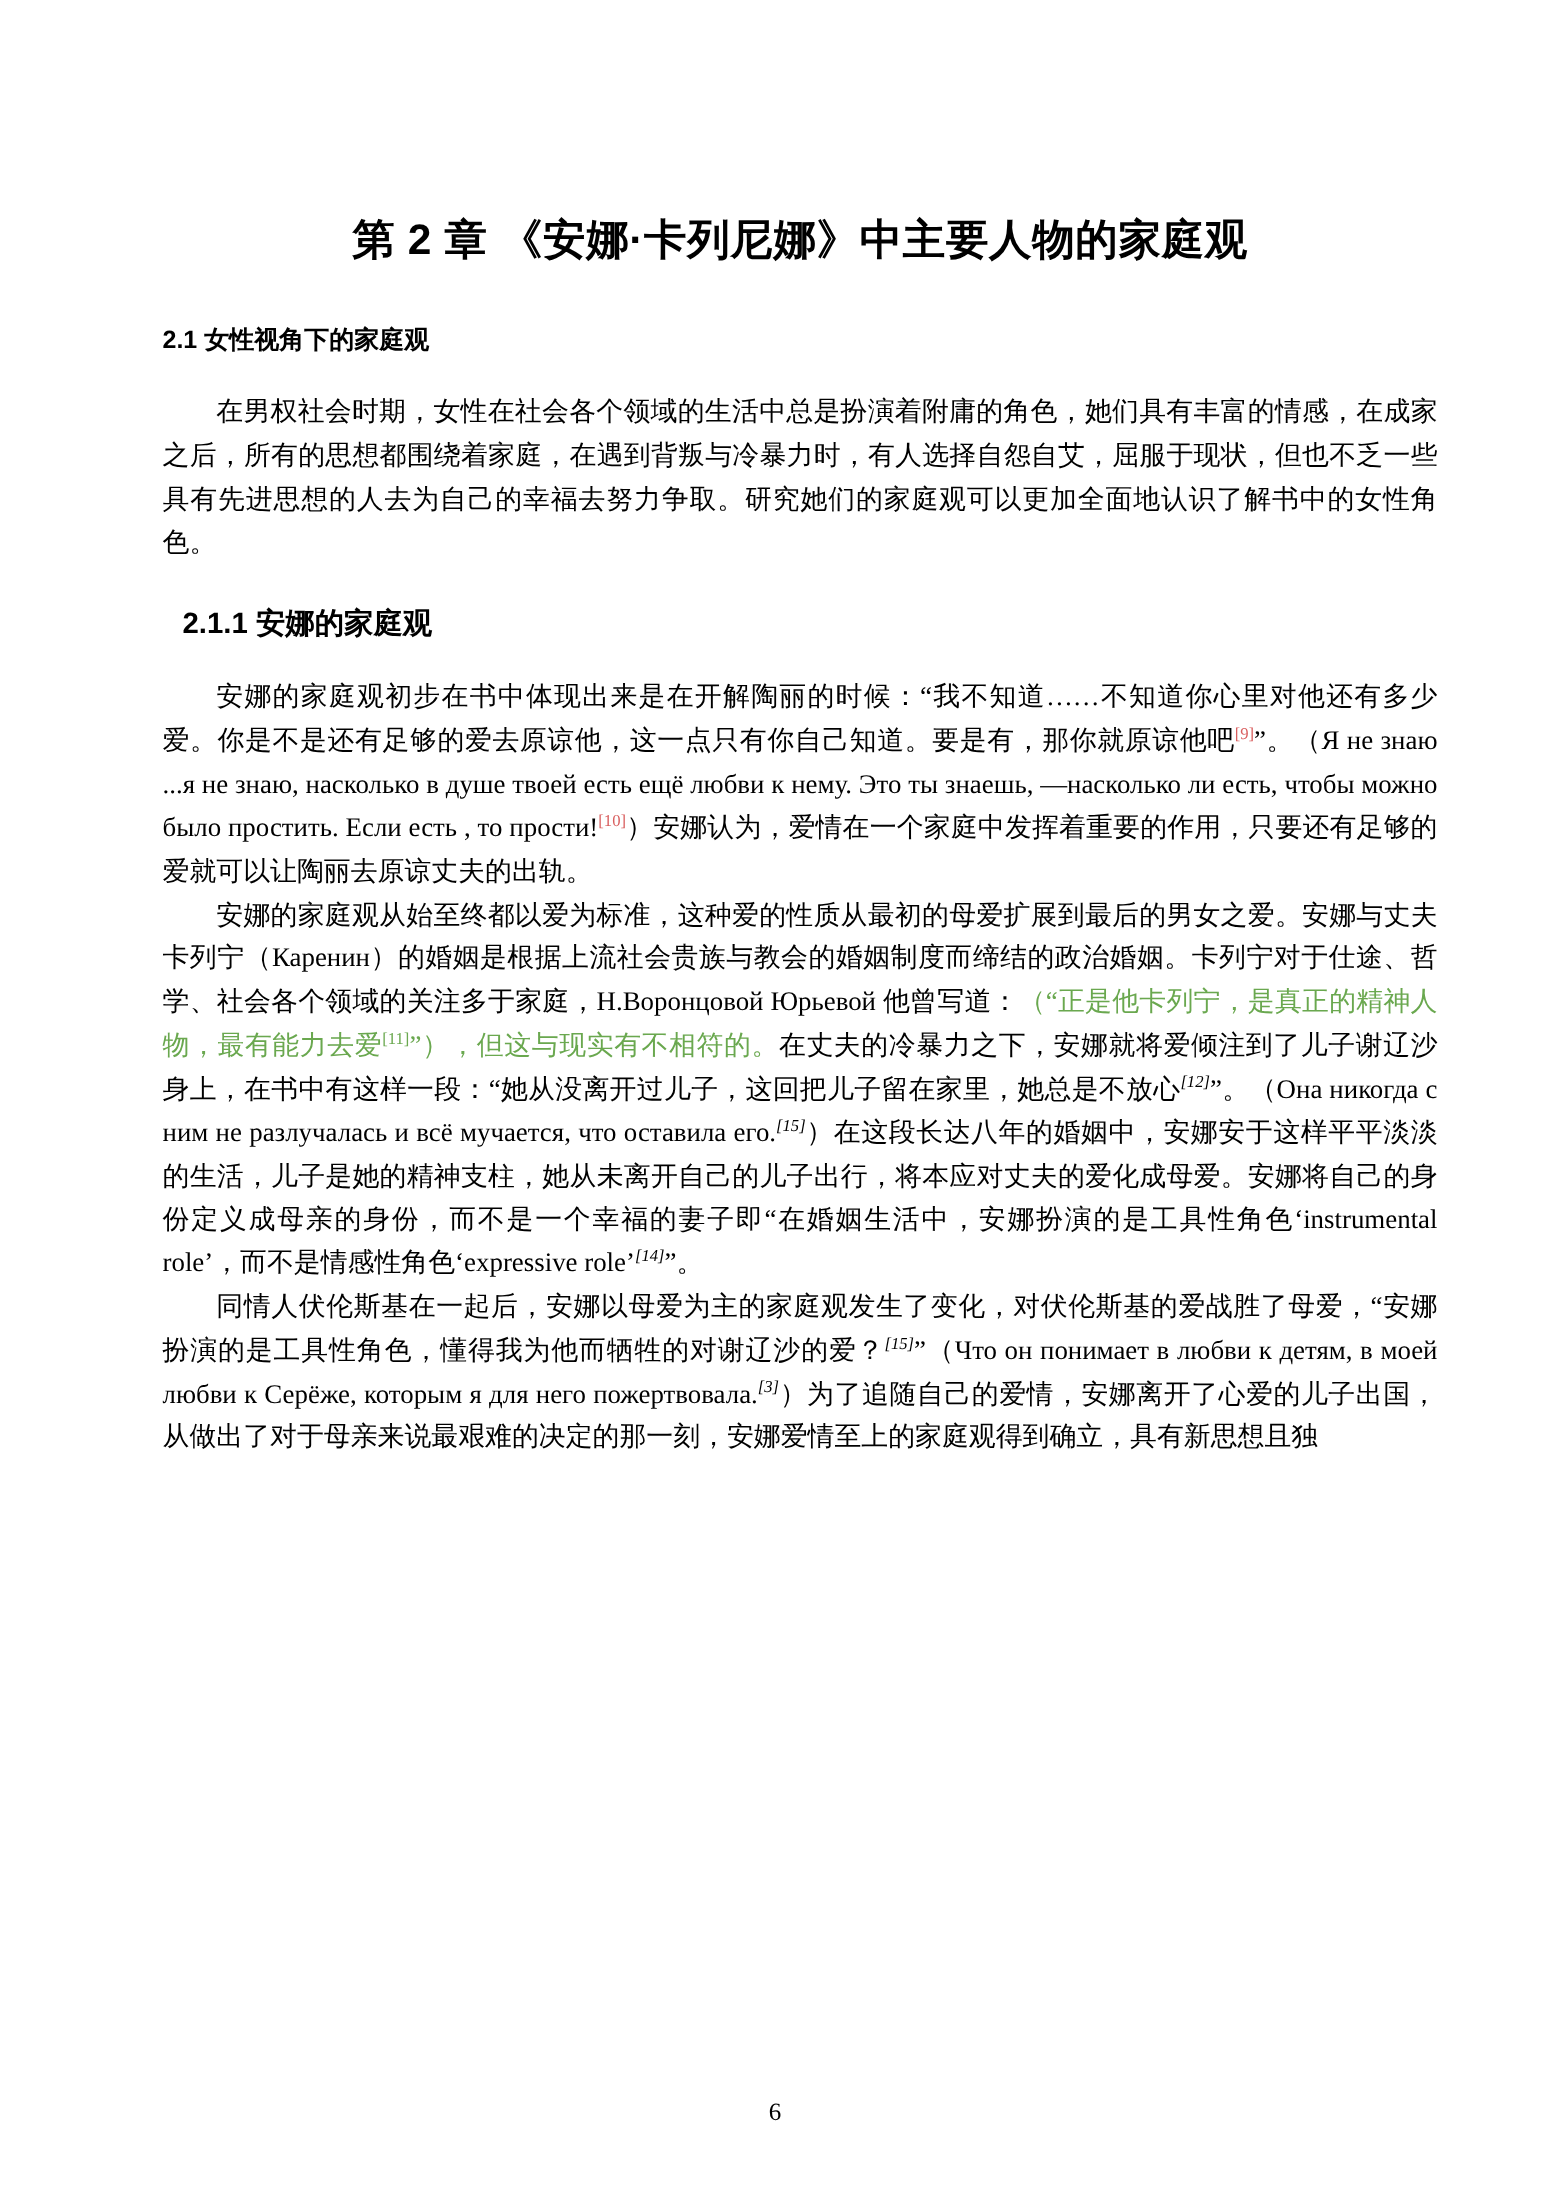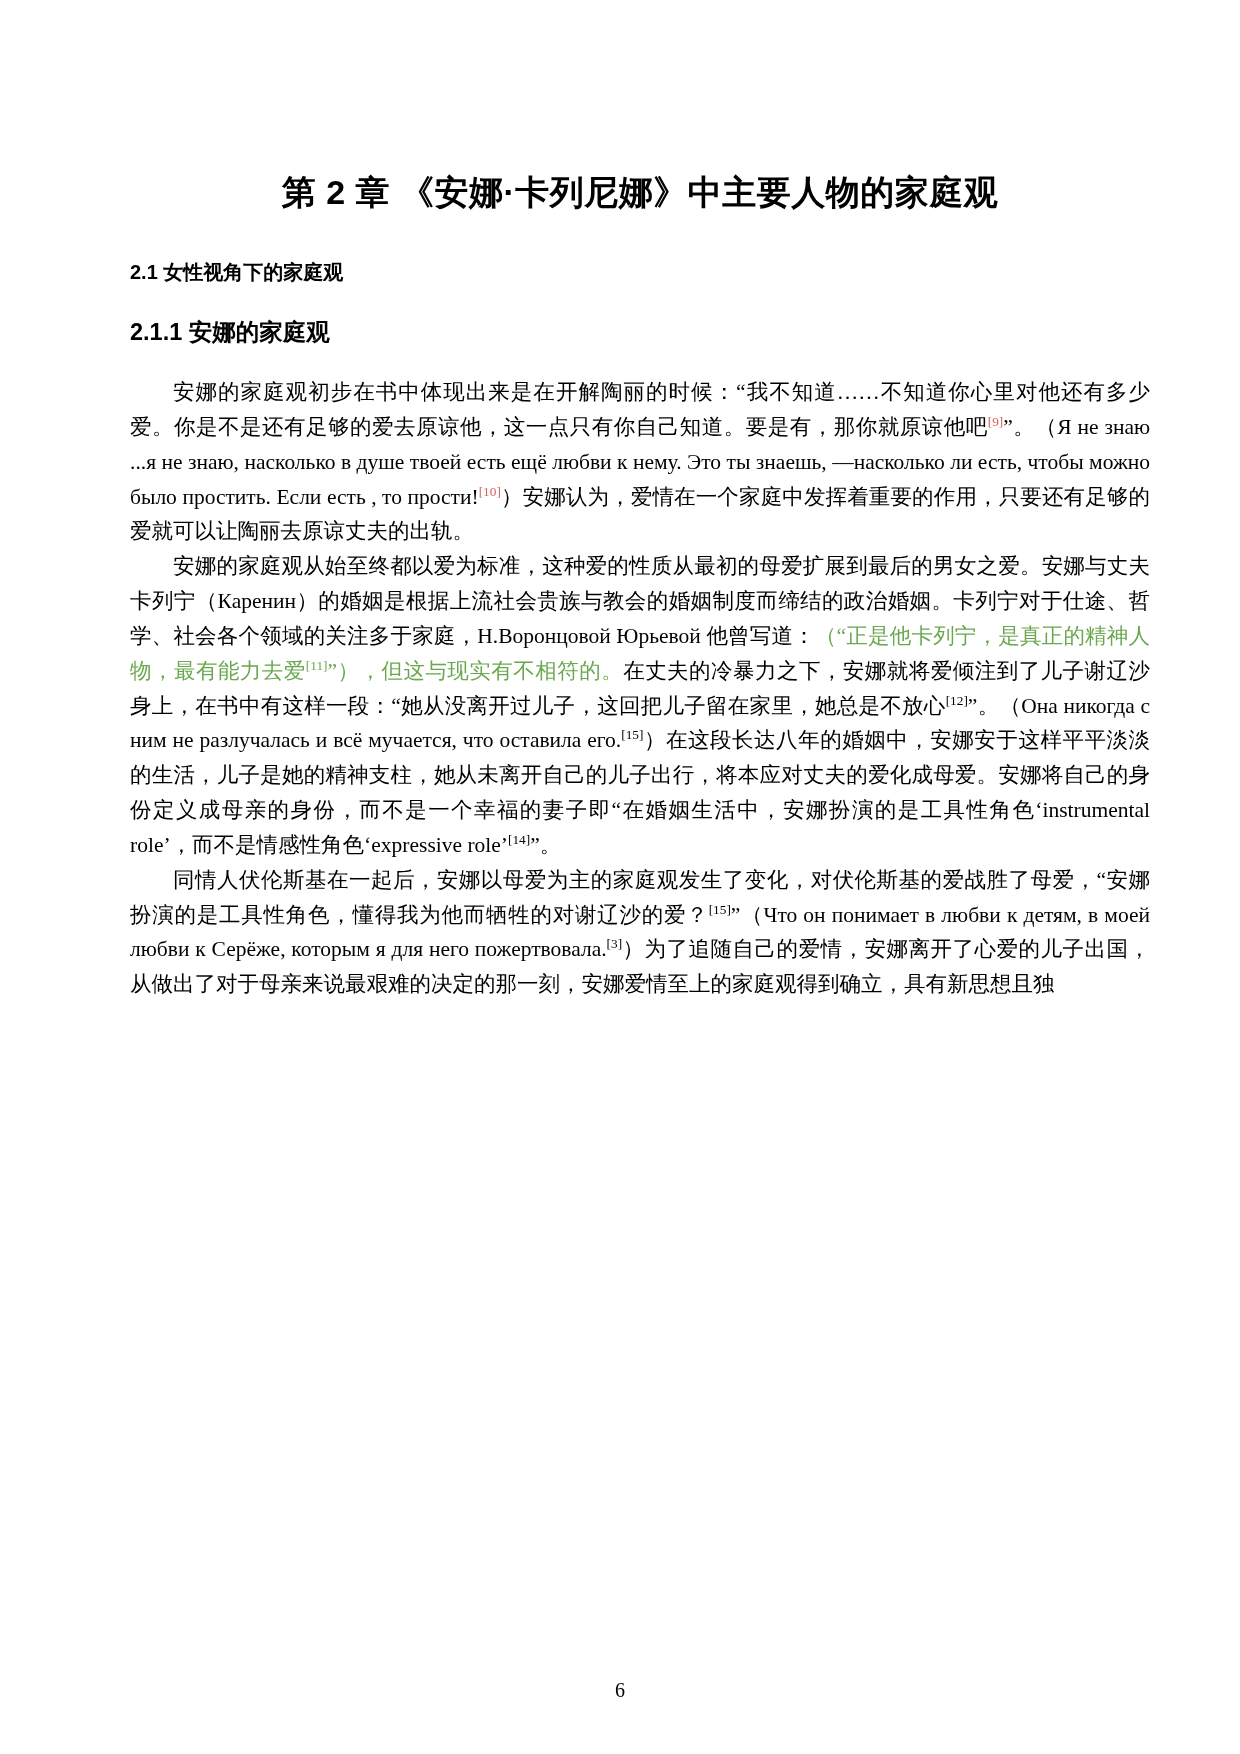--- a/index.html
+++ b/index.html
@@ -44,41 +44,42 @@
     font-size: 20px;
     font-weight: bold;
     margin: 30px 0 26px 0;
     line-height: 1.4;
     font-family: "Liberation Sans", "DejaVu Sans", sans-serif;
     text-align: left;
   }
   h3.subsection-heading {
     font-size: 23.5px;
     font-weight: bold;
-    margin: 30px 0 26px 0;
+    margin: 30px 0 26px 16px;
     line-height: 1.4;
     font-family: "Liberation Sans", "DejaVu Sans", sans-serif;
     text-align: left;
   }
   .ru {
     font-family: "Liberation Serif", "DejaVu Serif", serif;
   }
   .en {
     font-family: Liberation Serif, serif;
   }
   sup.cite {
     font-size: 0.62em;
     vertical-align: super;
     line-height: 0;
   }
   sup.cite-red {
     color: #d95f5f;
   }
   sup.cite-black {
     color: #000000;
+    font-style: italic;
   }
   .green {
     color: #6aa84f;
   }
   .page-number {
     position: absolute;
     bottom: 52px;
     left: 0;
     width: 1240px;
     text-align: center;
@@ -89,20 +90,21 @@
 </head>
 <body>
 
 <div class="page">
 
   <h1 class="chapter-title">第 2 章  《安娜·卡列尼娜》中主要人物的家庭观</h1>
 
 
   <h2 class="section-heading">2.1 女性视角下的家庭观</h2>
 
+  <p class="body-para">在男权社会时期，女性在社会各个领域的生活中总是扮演着附庸的角色，她们具有丰富的情感，在成家之后，所有的思想都围绕着家庭，在遇到背叛与冷暴力时，有人选择自怨自艾，屈服于现状，但也不乏一些具有先进思想的人去为自己的幸福去努力争取。研究她们的家庭观可以更加全面地认识了解书中的女性角色。</p>
 
   <h3 class="subsection-heading">2.1.1 安娜的家庭观</h3>
 
 
   <p class="body-para"><span>安娜的家庭观初步在书中体现出来是在开解陶丽的时候：“我不知道……不知道你心里对他还有多少爱。你是不是还有足够的爱去原谅他，这一点只有你自己知道。要是有，那你就原谅他吧</span><sup class="cite cite-red">[9]</sup><span>”。（</span><span class="ru">Я не знаю ...я не знаю, насколько в душе твоей есть ещё любви к нему. Это ты знаешь, —насколько ли есть, чтобы можно было простить. Если есть , то прости!</span><sup class="cite cite-red">[10]</sup><span>）安娜认为，爱情在一个家庭中发挥着重要的作用，只要还有足够的爱就可以让陶丽去原谅丈夫的出轨。</span></p>
 
   <p class="body-para"><span>安娜的家庭观从始至终都以爱为标准，这种爱的性质从最初的母爱扩展到最后的男女之爱。安娜与丈夫卡列宁（</span><span class="ru">Каренин</span><span>）的婚姻是根据上流社会贵族与教会的婚姻制度而缔结的政治婚姻。卡列宁对于仕途、哲学、社会各个领域的关注多于家庭，</span><span class="ru">Н.Воронцовой Юрьевой</span><span> 他曾写道：</span><span class="green">（“正是他卡列宁，是真正的精神人物，最有能力去爱</span><sup class="cite green">[11]</sup><span class="green">”），但这与现实有不相符的。</span><span>在丈夫的冷暴力之下，安娜就将爱倾注到了儿子谢辽沙身上，在书中有这样一段：“她从没离开过儿子，这回把儿子留在家里，她总是不放心</span><sup class="cite cite-black">[12]</sup><span>”。（</span><span class="ru">Она никогда с ним не разлучалась и всё мучается, что оставила его.</span><sup class="cite cite-black">[15]</sup><span>）在这段长达八年的婚姻中，安娜安于这样平平淡淡的生活，儿子是她的精神支柱，她从未离开自己的儿子出行，将本应对丈夫的爱化成母爱。安娜将自己的身份定义成母亲的身份，而不是一个幸福的妻子即“在婚姻生活中，安娜扮演的是工具性角色‘</span><span class="en">instrumental role</span><span>’，而不是情感性角色‘</span><span class="en">expressive role</span><span>’</span><sup class="cite cite-black">[14]</sup><span>”。</span></p>
 
   <p class="body-para"><span>同情人伏伦斯基在一起后，安娜以母爱为主的家庭观发生了变化，对伏伦斯基的爱战胜了母爱，“安娜扮演的是工具性角色，懂得我为他而牺牲的对谢辽沙的爱？</span><sup class="cite cite-black">[15]</sup><span>”（</span><span class="ru">Что он понимает в любви к детям, в моей любви к Серёже, которым я для него пожертвовала.</span><sup class="cite cite-black">[3]</sup><span>）为了追随自己的爱情，安娜离开了心爱的儿子出国，从做出了对于母亲来说最艰难的决定的那一刻，安娜爱情至上的家庭观得到确立，具有新思想且独</span></p>
 

